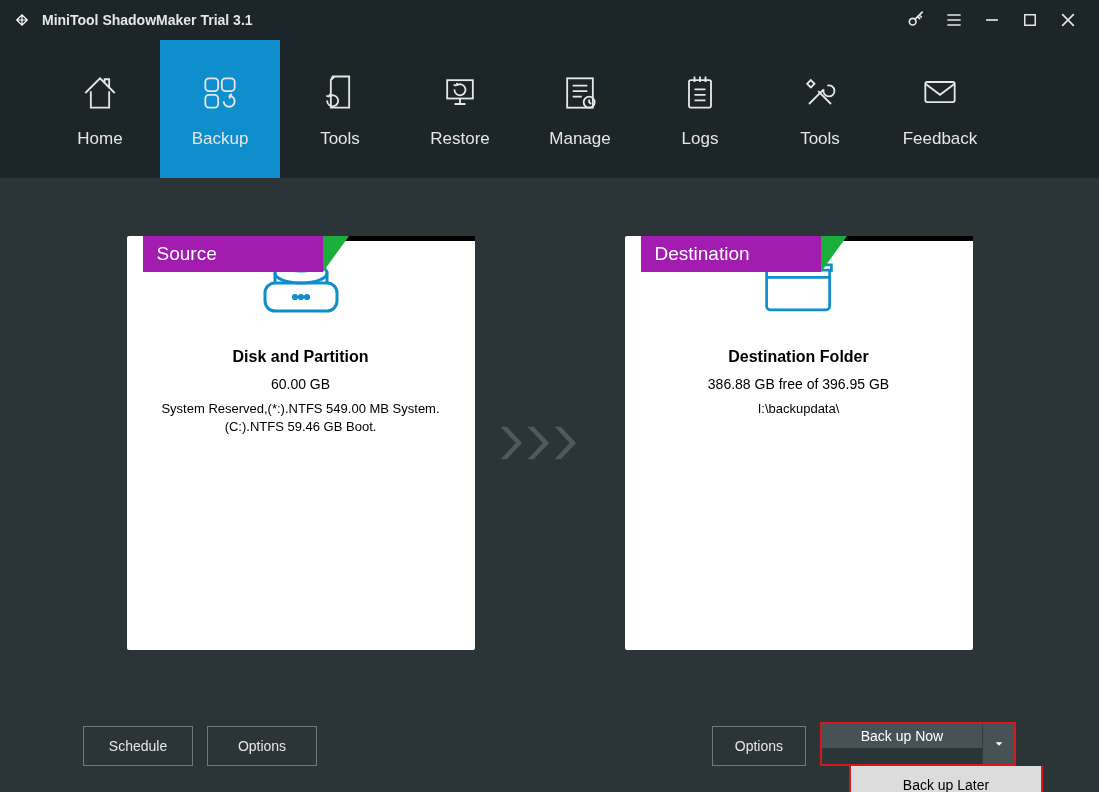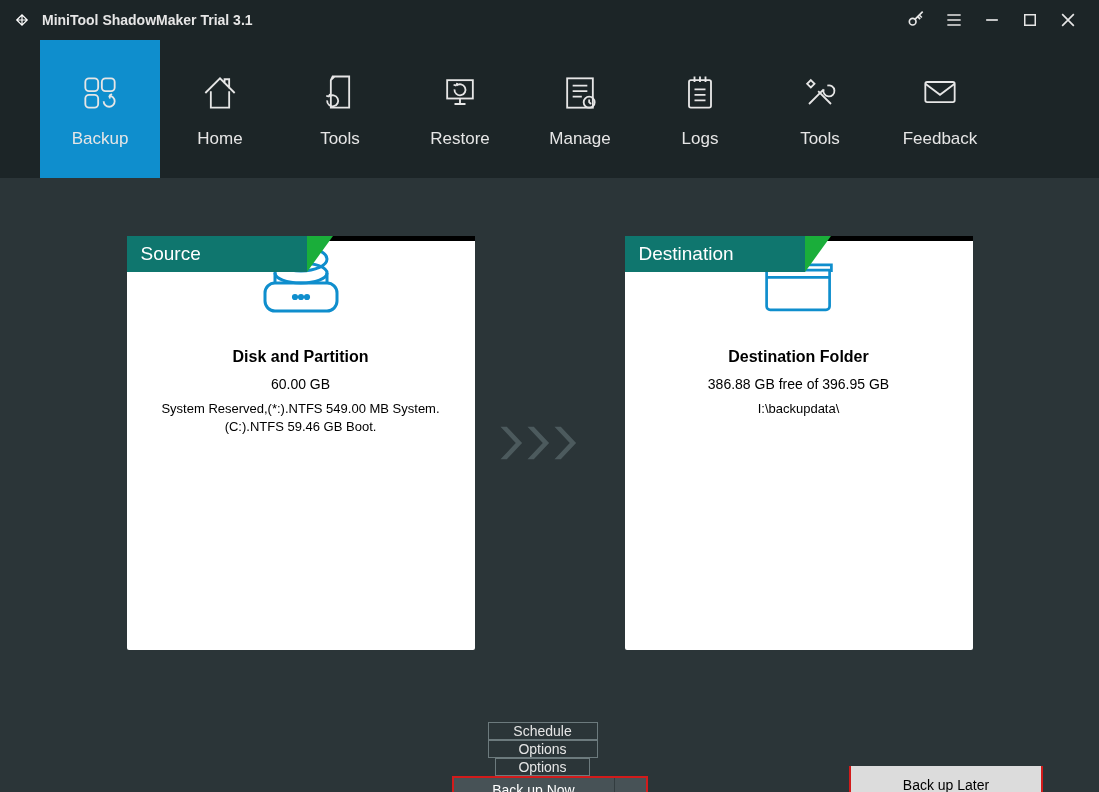--- a/index.html
+++ b/index.html
@@ -18,32 +18,32 @@
   .nav-item.active { background:#0f8ecd; }
   .nav-item .icon { width:48px; height:48px; display:flex; align-items:center; justify-content:center; margin-bottom:12px; }
   .nav-item .icon svg { stroke:#e6e6e6; fill:none; stroke-width:2; }
   .nav-item .label { font-size:17px; }
   .nav-pad-left { width:40px; }
   
   .main { flex:1; position:relative; }
   .cards { position:absolute; top:58px; left:0; right:0; display:flex; justify-content:center; align-items:flex-start; }
   .card-wrap { position:relative; width:348px; }
   .card { width:348px; height:414px; background:#fff; border-radius:2px; }
-  .card-header { position:absolute; top:0; left:0; width:180px; height:36px; background:#0f766e; color:#fff; font-size:19px; display:flex; align-items:center; padding-left:14px; }
+  .card-header { position:absolute; top:0; left:16px; width:180px; height:36px; background:#a21caf; color:#fff; font-size:19px; display:flex; align-items:center; padding-left:14px; }
   .card-header::after { content:""; position:absolute; right:-26px; top:0; width:0; height:0; border-bottom:36px solid transparent; border-left:26px solid #1aae3a; }
   .card-top-stripe { position:absolute; top:0; right:0; left:160px; height:5px; background:#000; }
   .card-body { text-align:center; color:#000; }
   .card-body .big-icon { height:90px; display:flex; align-items:center; justify-content:center; }
   .card-body .heading { font-size:16px; font-weight:bold; margin-top:22px; }
   .card-body .line { font-size:14px; margin-top:10px; }
   .card-body .small { font-size:13px; margin-top:8px; line-height:1.35; padding:0 30px;}
   .arrows { width:150px; display:flex; align-items:center; justify-content:center; height:414px; }
   .arrows svg { fill:#4c5a5d; }
   
-  .footer { position:absolute; left:0; right:0; bottom:26px; height:44px; display:flex; padding:0 83px; align-items:center;flex-direction:column; }
+  .footer { position:absolute; left:0; right:0; bottom:26px; height:44px; display:flex; padding:0 83px; align-items:flex-end; }
   .btn { height:40px; padding:0 22px; border:1px solid #6c7a7d; color:#e6e6e6; background:transparent; font-size:14px; display:flex; align-items:center; justify-content:center; cursor:pointer; margin-right:14px; min-width:110px; }
   .footer .spacer { flex:1; }
   .backup-group { display:flex; border:2px solid #d21b1b; }
   .backup-btn { height:24px; width:160px; background:#475256; color:#fff; display:flex; align-items:center; justify-content:center; font-size:14px; cursor:pointer; }
   .backup-caret { height:40px; width:32px; background:#475256; border-left:1px solid #323c3f; display:flex; align-items:center; justify-content:center; cursor:pointer;}
   .backup-caret svg { fill:#fff; }
   .dropdown { position:absolute; right:56px; bottom:-14px; width:194px; height:40px; background:#dcdcdc; border:2px solid #d21b1b; border-top:none; color:#000; font-size:14px; display:flex; align-items:center; justify-content:center; cursor:pointer;}
 </style>
 </head>
 <body>
@@ -81,38 +81,38 @@
     </span>
     <span class="tb-btn">
       <svg viewBox="0 0 24 24" width="20" height="20">
           <path d="M5 5l14 14M19 5L5 19"></path>
         </svg>
     </span>
   </div>
 
   <div class="nav">
     <div class="nav-pad-left"></div>
+    <div class="nav-item">
+      <span class="icon">
+        <svg viewBox="0 0 48 48" width="44" height="44">
+            <path d="M8 24 L24 8 L40 24 M14 22 V40 H34 V22 M29 14 V9 H34 V19"></path>
+          </svg>
+      </span>
+      <span class="label">Home</span>
+    </div>
     <div class="nav-item active">
       <span class="icon">
         <svg viewBox="0 0 48 48" width="44" height="44">
           <rect x="8" y="8" width="14" height="14" rx="4"></rect>
             <rect x="26" y="8" width="14" height="14" rx="4"></rect>
           <rect x="8" y="26" width="14" height="14" rx="4"></rect>
           <path d="M28 33 a6 6 0 1 0 6 -6 M34 27 l3 -2 M34 27 l1 3"></path>
         </svg>
       </span>
       <span class="label">Backup</span>
-    </div>
-    <div class="nav-item">
-      <span class="icon">
-        <svg viewBox="0 0 48 48" width="44" height="44">
-            <path d="M8 24 L24 8 L40 24 M14 22 V40 H34 V22 M29 14 V9 H34 V19"></path>
-          </svg>
-      </span>
-      <span class="label">Home</span>
     </div>
     <div class="nav-item">
       <span class="icon">
         <svg viewBox="0 0 48 48" width="44" height="44">
             <path d="M16 6 H34 V40 H14 V10 Z M14 10 L18 6"></path>
             <path d="M10 32 a6 6 0 1 0 2 -4 M12 28 l-3 -1 M12 28 l1 -3"></path>
           </svg>
       </span>
       <span class="label">Tools</span>
     </div>

